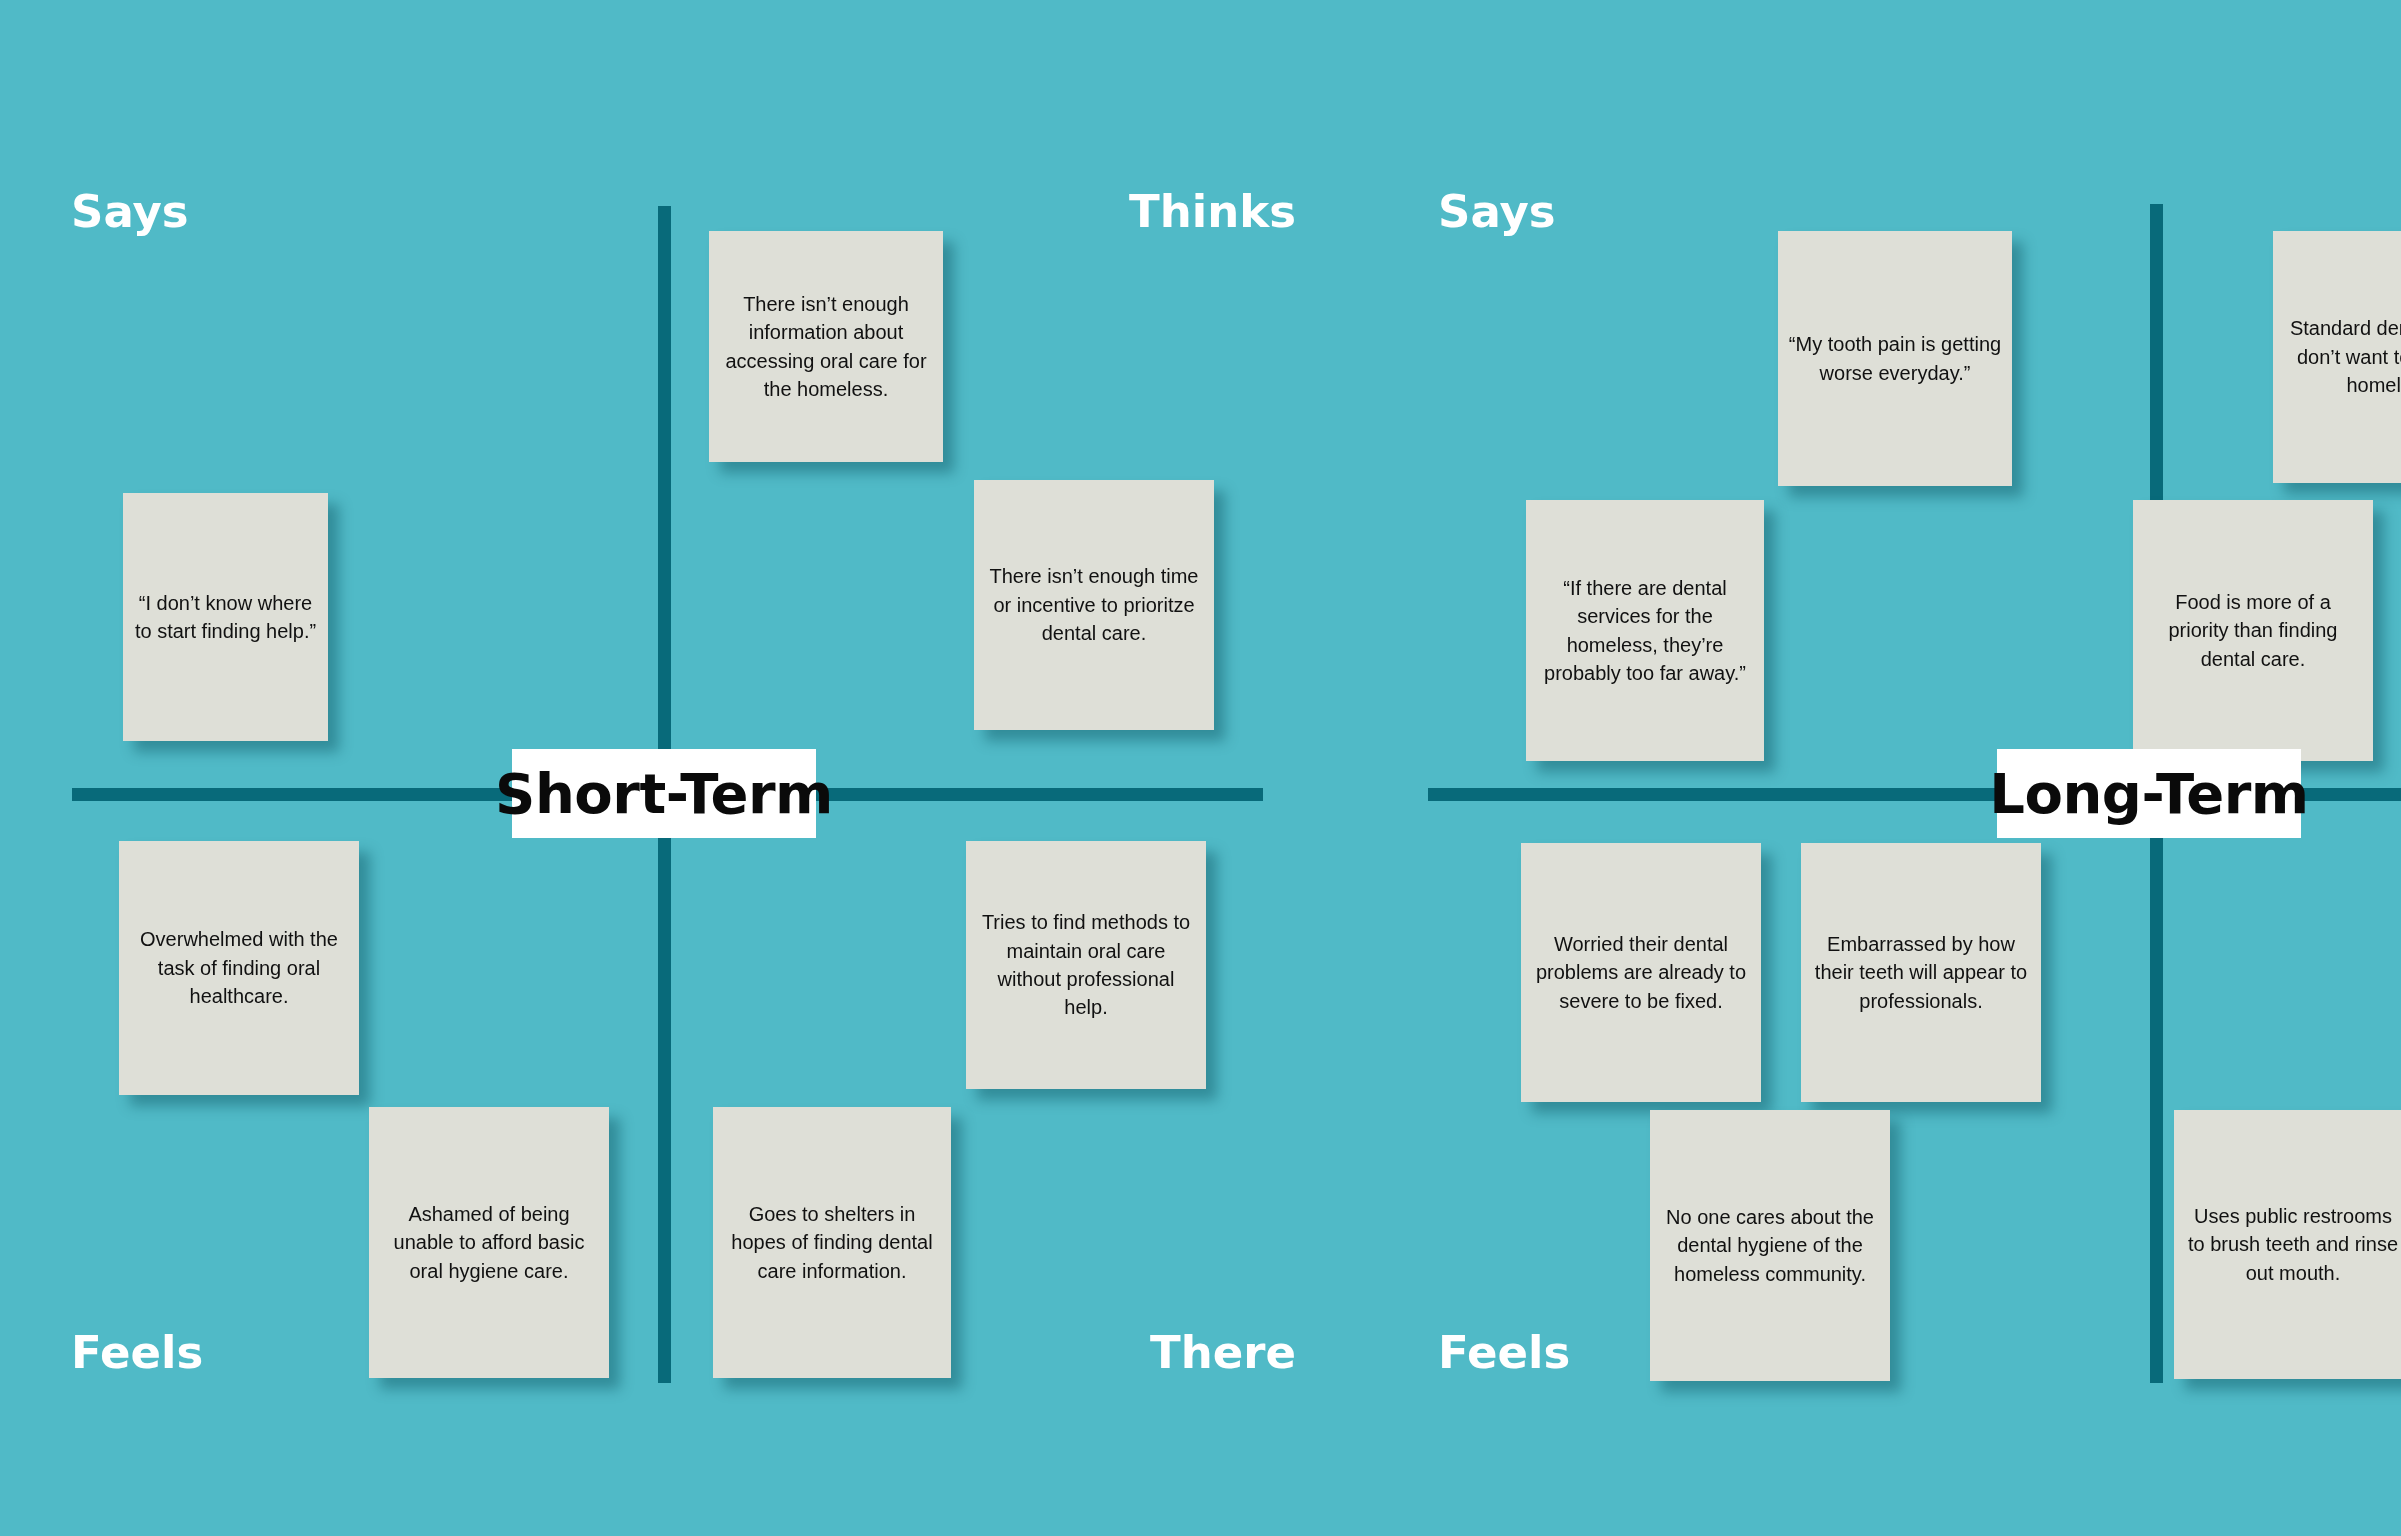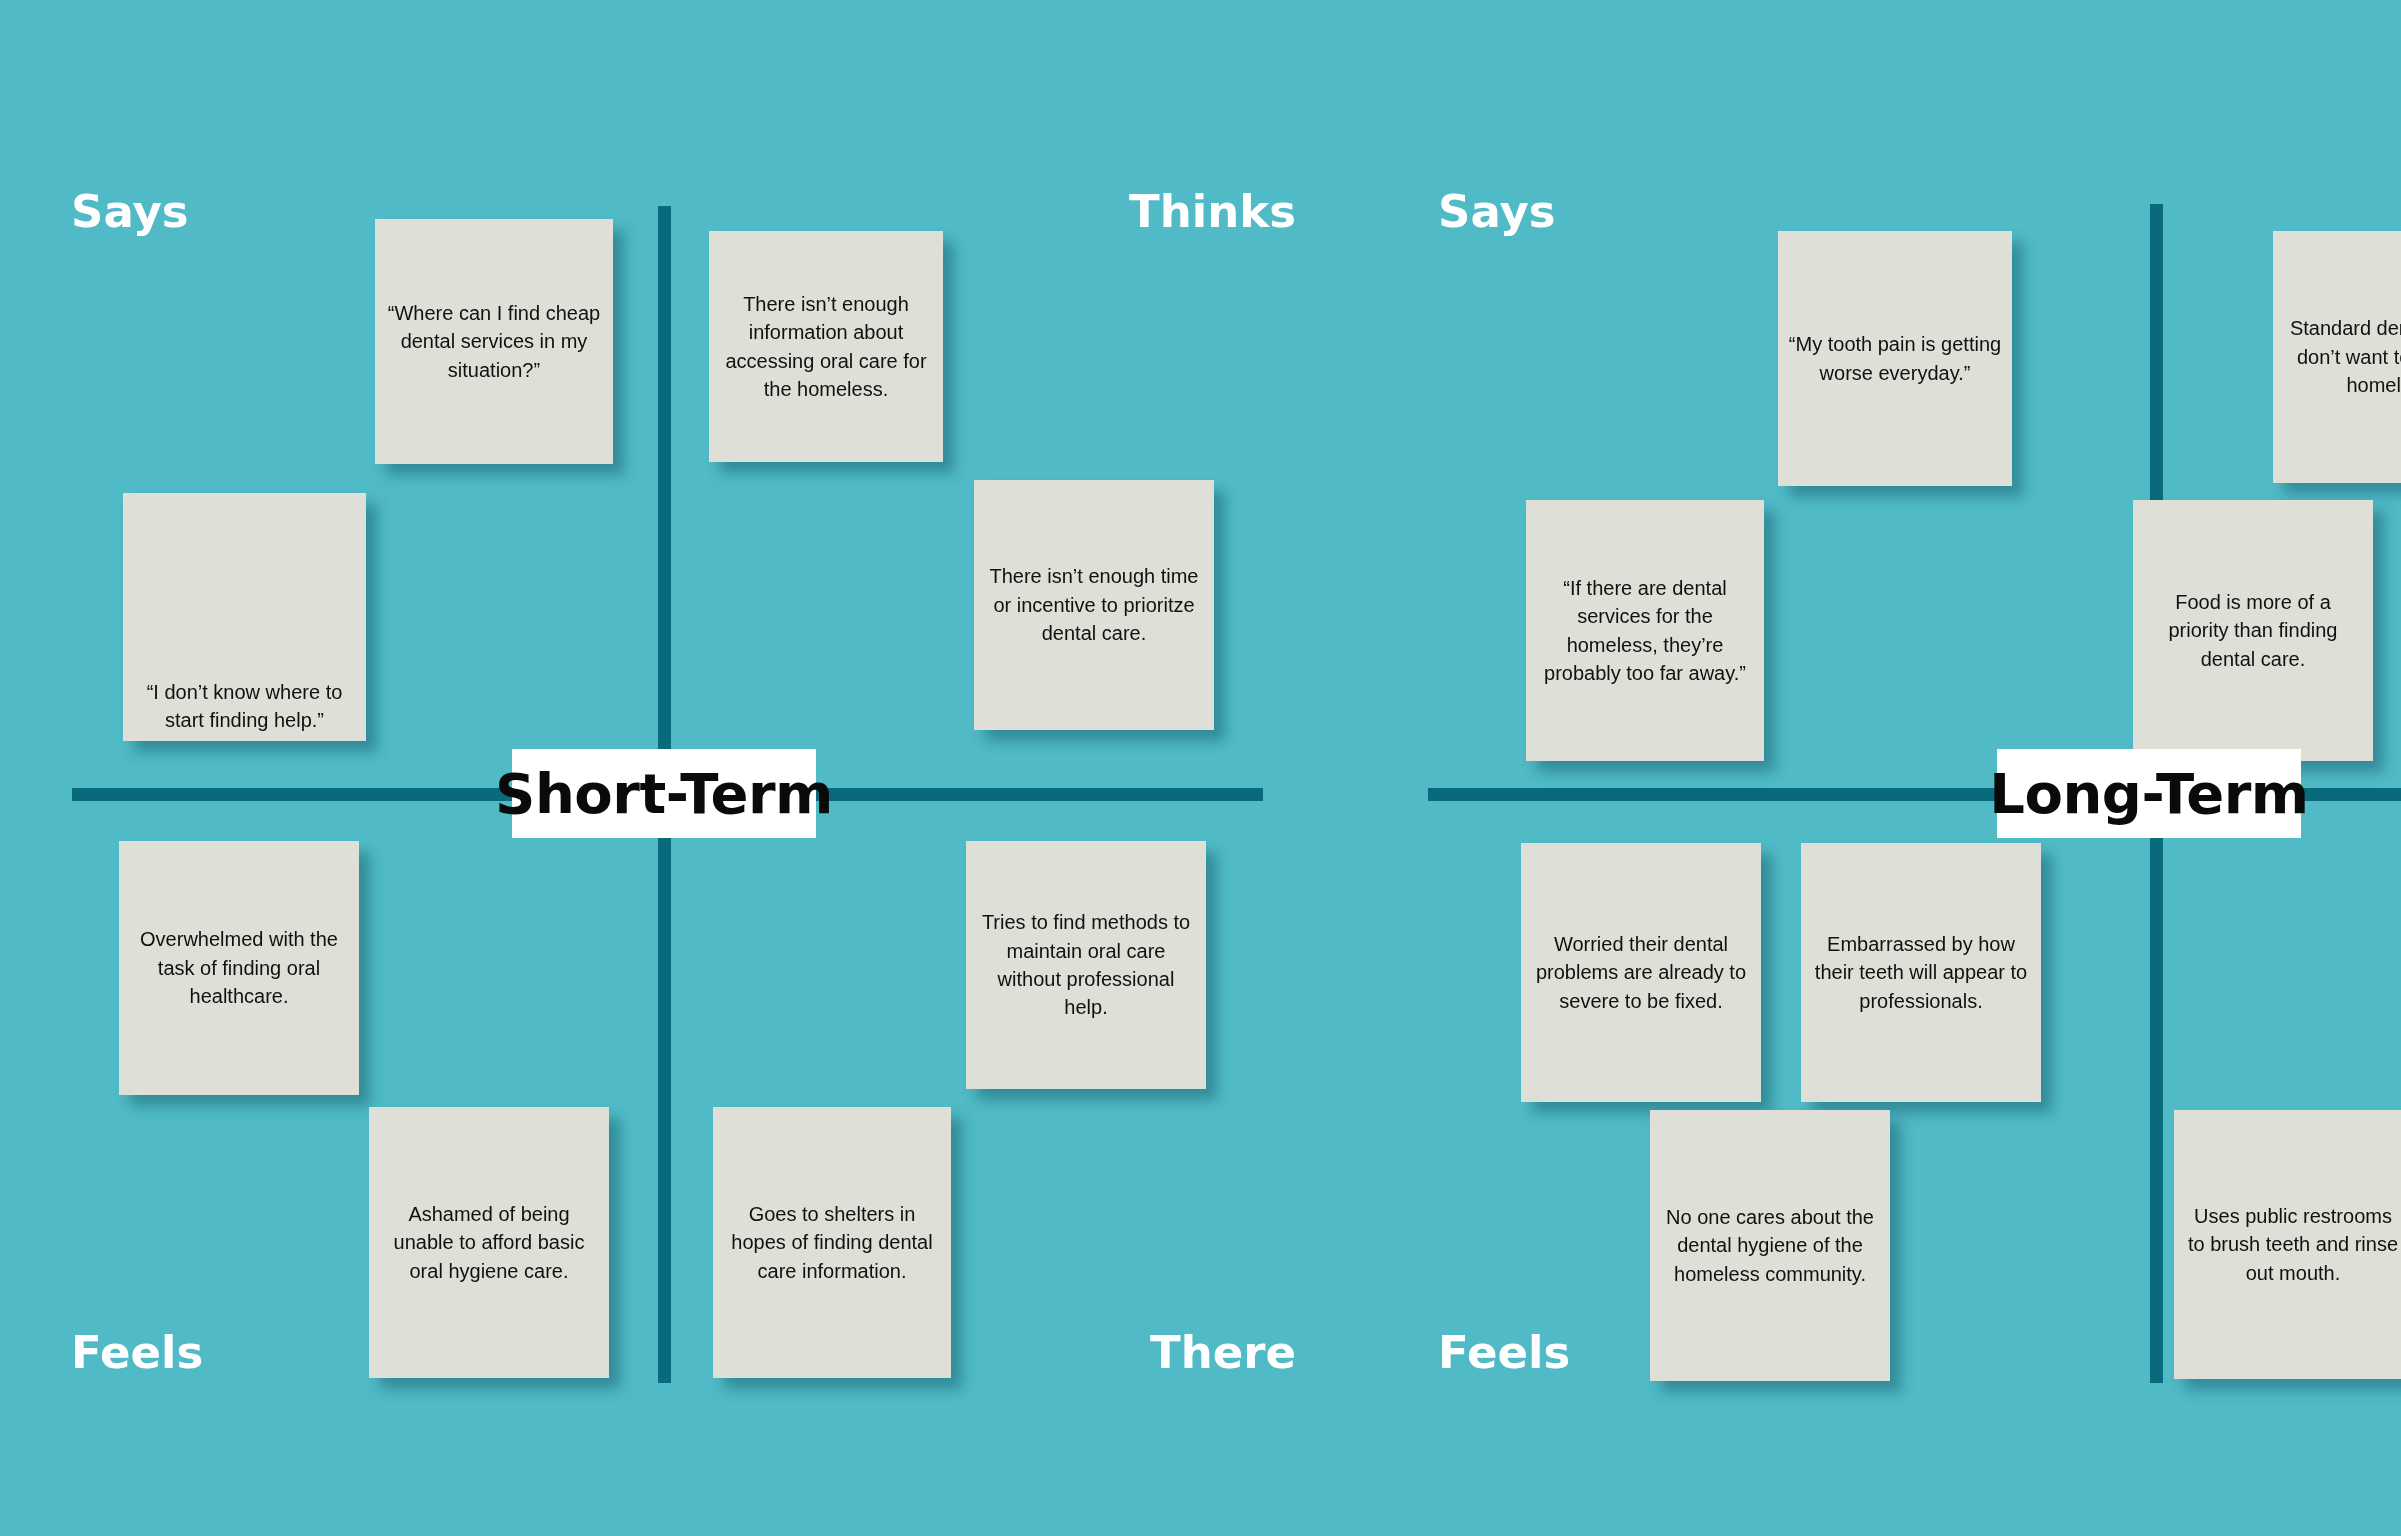--- a/index.html
+++ b/index.html
@@ -109,24 +109,21 @@
 
   <div class="quad-label tl">Says</div>
   <div class="quad-label tr">Thinks</div>
   <div class="quad-label bl">Feels</div>
   <div class="quad-label br">There</div>
 
   <div class="center-label">
     <span>Short-Term</span>
   </div>
 
-  <div class="note" style="left: 375px; top: 219px; width: 238px; height: 245px;">
-      <p>“Where can I find cheap dental services in my situation?”</p>
-    </div>
-  <div class="note" style="left: 123px; top: 493px; width: 243px; height: 248px; align-items: flex-end;">
+  <div class="note" style="left: 123px; top: 493px; width: 205px; height: 248px;">
       <p>“I don’t know where to start finding help.”</p>
     </div>
   <div class="note" style="left: 709px; top: 231px; width: 234px; height: 231px;">
       <p>There isn’t enough information about accessing oral care for the homeless.</p>
     </div>
   <div class="note" style="left: 974px; top: 480px; width: 240px; height: 250px;">
       <p>There isn’t enough time or incentive to prioritze dental care.</p>
     </div>
   <div class="note" style="left: 119px; top: 841px; width: 240px; height: 254px;">
       <p>Overwhelmed with the task of finding oral healthcare.</p>

